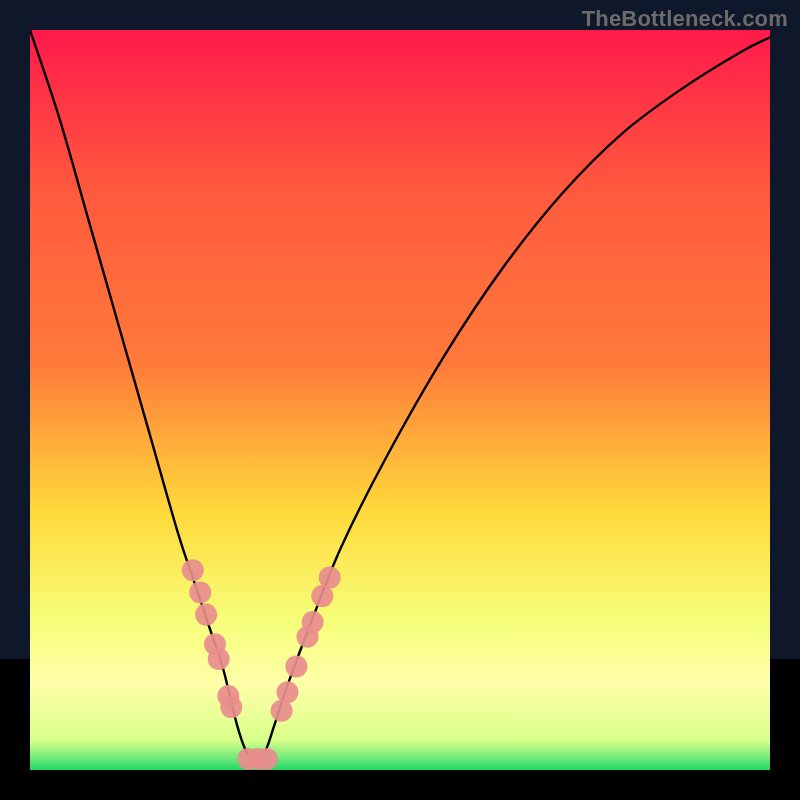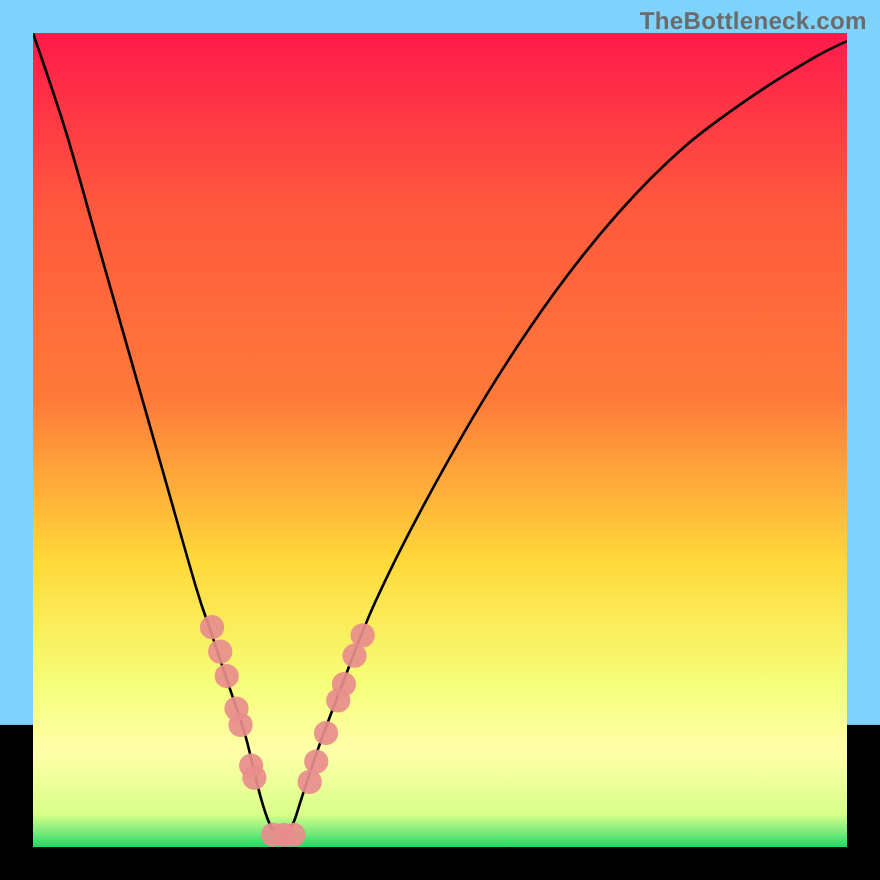--- a/index.html
+++ b/index.html
@@ -8,21 +8,21 @@
     width: 800px;
     height: 800px;
     background: #000;
     overflow: hidden;
     font-family: Arial, Helvetica, sans-serif;
   }
   .frame {
     position: relative;
     width: 800px;
     height: 659px;
-    background: #7dd3fc;
+    background: #0f172a;
   }
   .watermark {
     position: absolute;
     top: 6px;
     right: 12px;
     font-size: 22px;
     font-weight: 600;
     color: #6b6b6b;
     letter-spacing: 0.2px;
     z-index: 10;

